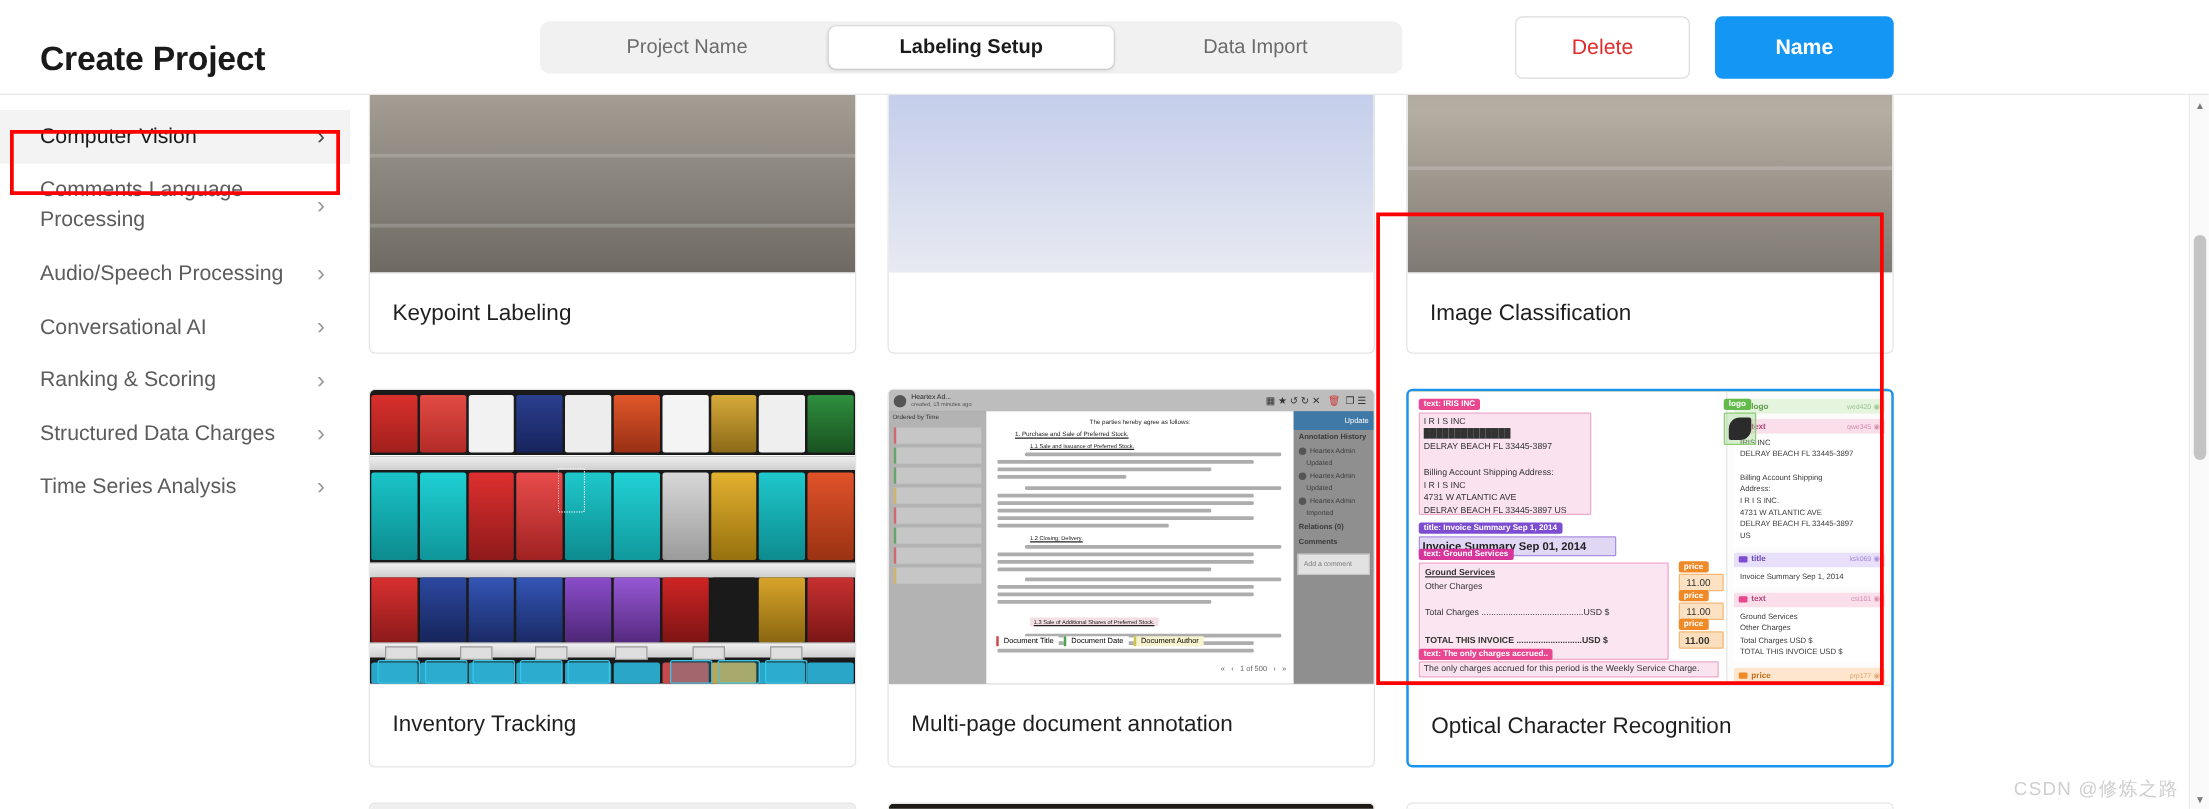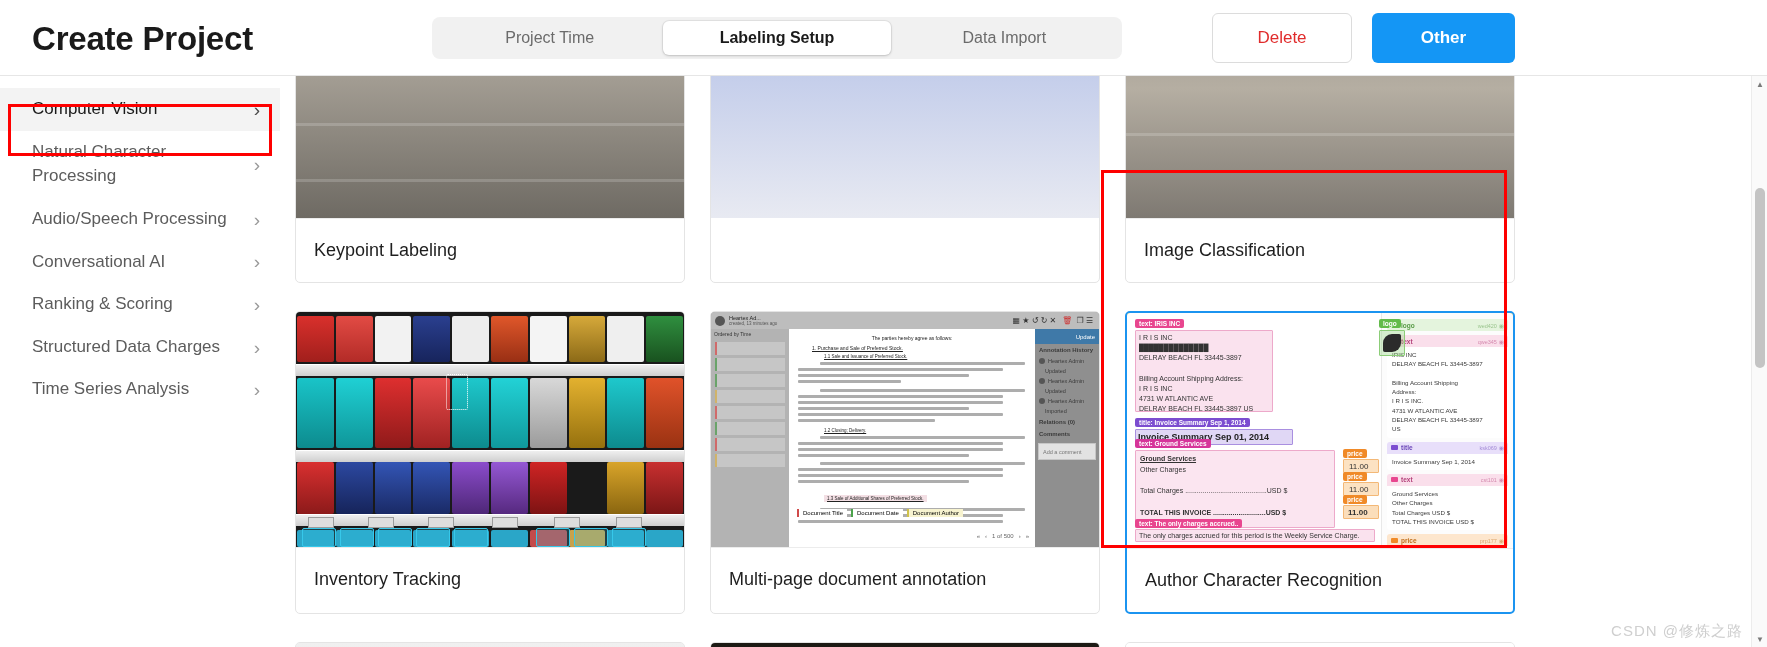--- a/index.html
+++ b/index.html
@@ -15,22 +15,22 @@
 
   
   .header {
     position: absolute; top: 0; left: 0;
     width: 1767px; height: 76px;
     background: #ffffff;
     border-bottom: 1px solid #e6e6e6;
     display: flex; align-items: center;
   }
   .page-title {
-    position: absolute; left: 32px; top: 20px;
-    font-size: 33px; font-weight: 600; color: #1a1a1a;
+    position: absolute; left: 32px; top: 32px;
+    font-size: 27px; font-weight: 600; color: #1a1a1a;
     letter-spacing: -0.2px;
   }
   .tabs {
     position: absolute; left: 432px; top: 17px;
     width: 690px; height: 42px;
     background: #f1f1f1;
     border-radius: 8px;
     display: flex; align-items: center;
     padding: 4px;
   }
@@ -261,38 +261,38 @@
      line-height:1.5; white-space:pre-line; background:#fff; }
   .eye { font-size:6px; opacity:0.5; }
 </style>
 </head>
 <body>
 
 <div class="header">
   <div class="page-title">Create Project</div>
 
   <div class="tabs">
-    <div class="tab">Project Time</div>
+    <div class="tab">Project Name</div>
     <div class="tab active">Labeling Setup</div>
     <div class="tab">Data Import</div>
   </div>
 
   <button class="btn-delete">Delete</button>
-  <button class="btn-save">Other</button>
+  <button class="btn-save">Name</button>
 </div>
 
 <div class="body-area">
 
   <div class="sidebar">
     <div class="side-item active">
       <span class="label">Computer Vision</span>
       <span class="chev">›</span>
     </div>
     <div class="side-item">
-      <span class="label">Natural Character Processing</span>
+      <span class="label">Comments Language Processing</span>
       <span class="chev">›</span>
     </div>
     <div class="side-item">
       <span class="label">Audio/Speech Processing</span>
       <span class="chev">›</span>
     </div>
     <div class="side-item">
       <span class="label">Conversational AI</span>
       <span class="chev">›</span>
     </div>
@@ -625,21 +625,21 @@
                   <span>price</span>
                     </span>
                   <span><span class="id">prp177</span>
                   <span class="eye">◉</span></span>
                 </div>
                 <div class="ann-card-body">11.00</div>
               </div>
             </div>
           </div>
         </div>
-        <div class="card-title">Author Character Recognition</div>
+        <div class="card-title">Optical Character Recognition</div>
       </div>
 
       <div class="card">
         <div class="card-thumb">
           <div style="position:absolute;inset:0;background:linear-gradient(180deg,#f0f0f0,#d8d8d8)"></div>
         </div>
 
       </div>
       <div class="card">
         <div class="card-thumb">

